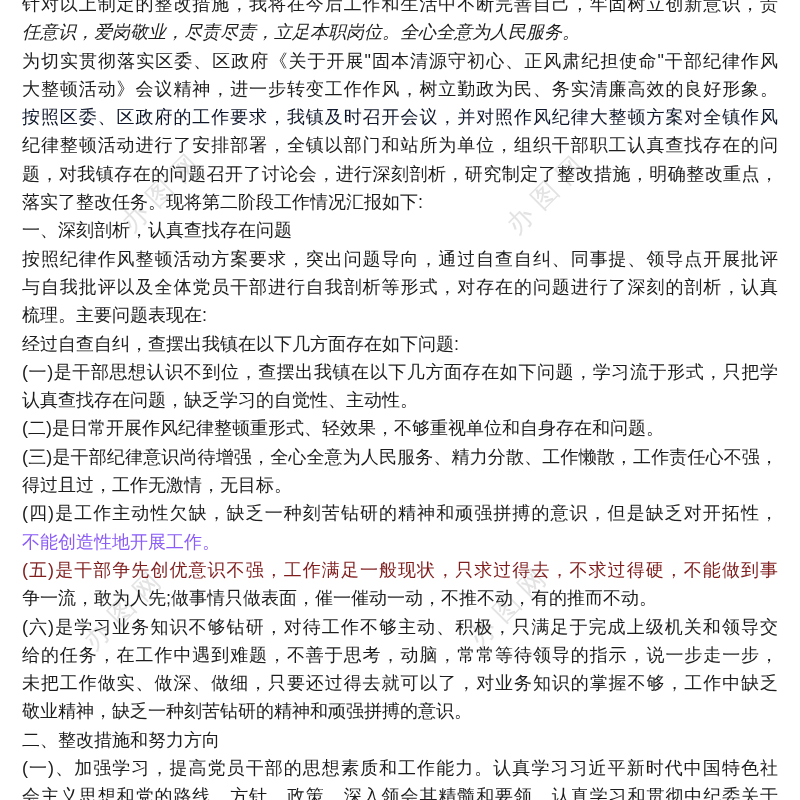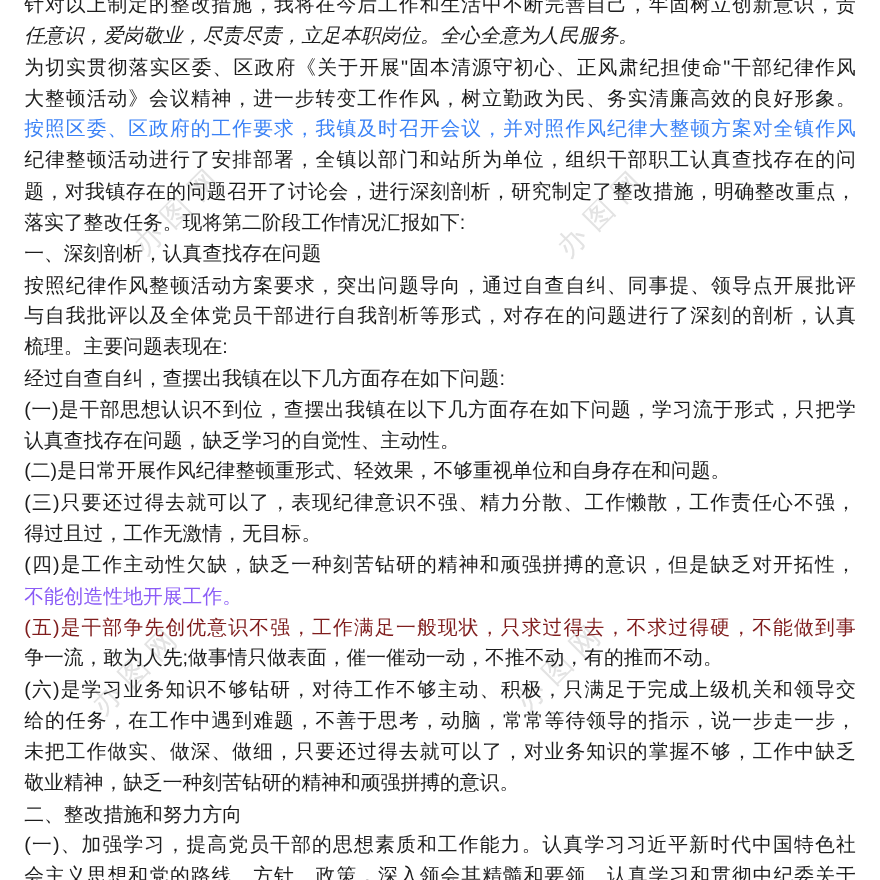--- a/index.html
+++ b/index.html
@@ -58,33 +58,33 @@
       <span class="wm" style="left: 163px; top: 190px; color: rgb(227, 227, 227);">办图网</span>
       <span class="wm" style="left: 548px; top: 192px; color: rgb(227, 227, 227);">办图网</span>
       <span class="wm" style="left: 125px; top: 608px; color: rgb(227, 227, 227);">办图网</span>
       <span class="wm" style="left: 510px; top: 605px; color: rgb(227, 227, 227);">办图网</span>
     </div>
   <div class="doc" id="doc-body">
       <div class="line fill" style="color: rgb(29, 29, 29);">针对以上制定的整改措施，我将在今后工作和生活中不断完善自己，牢固树立创新意识，责</div>
       <div class="line" style="color: rgb(29, 29, 29); font-style: italic;">任意识，爱岗敬业，尽责尽责，立足本职岗位。全心全意为人民服务。</div>
       <div class="line fill" style="color: rgb(29, 29, 29);">为切实贯彻落实区委、区政府《关于开展"固本清源守初心、正风肃纪担使命"干部纪律作风</div>
       <div class="line fill" style="color: rgb(29, 29, 29);">大整顿活动》会议精神，进一步转变工作作风，树立勤政为民、务实清廉高效的良好形象。</div>
-      <div class="line fill" style="color: #3b82f6;">按照区委、区政府的工作要求，我镇及时召开会议，并对照作风纪律大整顿方案对全镇作风</div>
+      <div class="line fill" style="color: #0f172a;">按照区委、区政府的工作要求，我镇及时召开会议，并对照作风纪律大整顿方案对全镇作风</div>
       <div class="line fill" style="color: rgb(29, 29, 29);">纪律整顿活动进行了安排部署，全镇以部门和站所为单位，组织干部职工认真查找存在的问</div>
       <div class="line fill" style="color: rgb(29, 29, 29);">题，对我镇存在的问题召开了讨论会，进行深刻剖析，研究制定了整改措施，明确整改重点，</div>
       <div class="line" style="color: rgb(29, 29, 29);">落实了整改任务。现将第二阶段工作情况汇报如下:</div>
       <div class="line" style="color: rgb(29, 29, 29);">一、深刻剖析，认真查找存在问题</div>
       <div class="line fill" style="color: rgb(29, 29, 29);">按照纪律作风整顿活动方案要求，突出问题导向，通过自查自纠、同事提、领导点开展批评</div>
       <div class="line fill" style="color: rgb(29, 29, 29);">与自我批评以及全体党员干部进行自我剖析等形式，对存在的问题进行了深刻的剖析，认真</div>
       <div class="line" style="color: rgb(29, 29, 29);">梳理。主要问题表现在:</div>
       <div class="line" style="color: rgb(29, 29, 29);">经过自查自纠，查摆出我镇在以下几方面存在如下问题:</div>
       <div class="line fill" style="color: rgb(29, 29, 29);">(一)是干部思想认识不到位，查摆出我镇在以下几方面存在如下问题，学习流于形式，只把学</div>
       <div class="line" style="color: rgb(29, 29, 29);">认真查找存在问题，缺乏学习的自觉性、主动性。</div>
       <div class="line" style="color: rgb(29, 29, 29);">(二)是日常开展作风纪律整顿重形式、轻效果，不够重视单位和自身存在和问题。</div>
-      <div class="line fill" style="color: rgb(29, 29, 29);">(三)只要还过得去就可以了，表现纪律意识不强、精力分散、工作懒散，工作责任心不强，</div>
+      <div class="line fill" style="color: rgb(29, 29, 29);">(三)是干部纪律意识尚待增强，全心全意为人民服务、精力分散、工作懒散，工作责任心不强，</div>
       <div class="line" style="color: rgb(29, 29, 29);">得过且过，工作无激情，无目标。</div>
       <div class="line fill" style="color: rgb(29, 29, 29);">(四)是工作主动性欠缺，缺乏一种刻苦钻研的精神和顽强拼搏的意识，但是缺乏对开拓性，</div>
       <div class="line" style="color: #8b5cf6;">不能创造性地开展工作。</div>
       <div class="line fill" style="color: #7f1d1d;">(五)是干部争先创优意识不强，工作满足一般现状，只求过得去，不求过得硬，不能做到事</div>
       <div class="line" style="color: rgb(29, 29, 29);">争一流，敢为人先;做事情只做表面，催一催动一动，不推不动，有的推而不动。</div>
       <div class="line fill" style="color: rgb(29, 29, 29);">(六)是学习业务知识不够钻研，对待工作不够主动、积极，只满足于完成上级机关和领导交</div>
       <div class="line fill" style="color: rgb(29, 29, 29);">给的任务，在工作中遇到难题，不善于思考，动脑，常常等待领导的指示，说一步走一步，</div>
       <div class="line fill" style="color: rgb(29, 29, 29);">未把工作做实、做深、做细，只要还过得去就可以了，对业务知识的掌握不够，工作中缺乏</div>
       <div class="line" style="color: rgb(29, 29, 29);">敬业精神，缺乏一种刻苦钻研的精神和顽强拼搏的意识。</div>
       <div class="line" style="color: rgb(29, 29, 29);">二、整改措施和努力方向</div>

